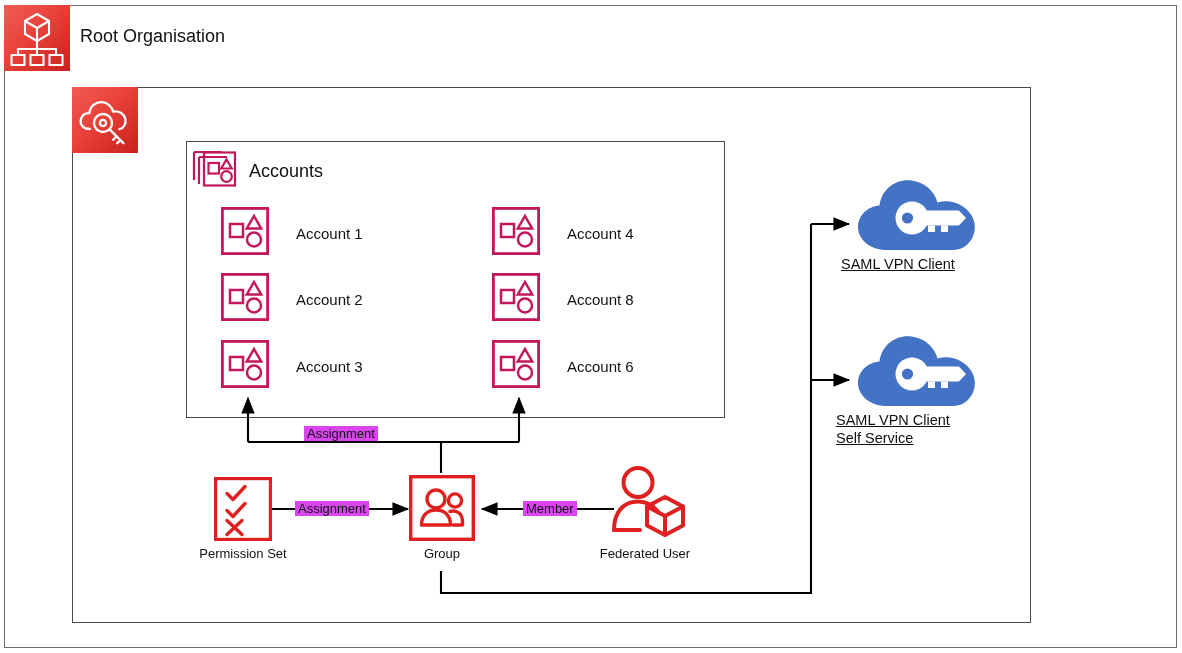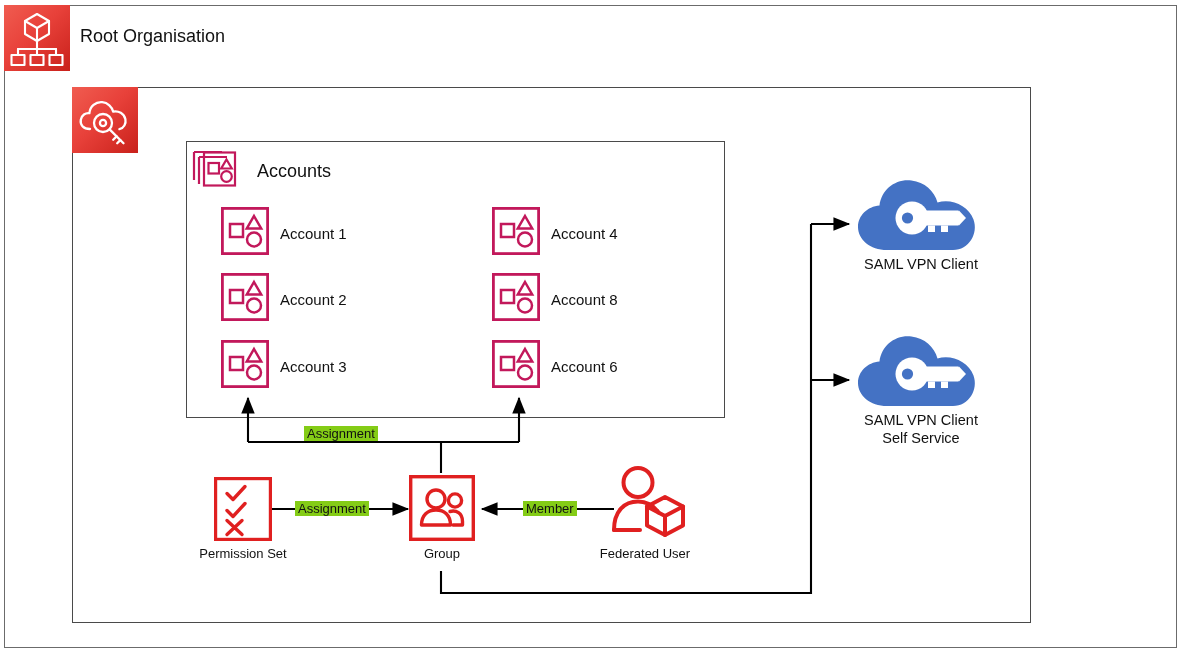--- a/index.html
+++ b/index.html
@@ -32,34 +32,34 @@
     display:block;
   }
   .tile svg{display:block;}
 
   .header-label{
     font-size:18px;color:#111;white-space:nowrap;line-height:1;
   }
 
   
   .acct{display:flex;align-items:center;gap:11px;}
-  .acct-label{font-size:15px;color:#111;white-space:nowrap;}
+  .acct-label{font-size:15px;color:#111;white-space:nowrap;margin-left:16px;}
   .accounts-title{font-size:18px;color:#111;white-space:nowrap;}
 
   
   .node-label{
     font-size:13px;color:#111;text-align:center;white-space:nowrap;
   }
   .cloud-label{
-    font-size:14.5px;color:#111;text-align:center;line-height:18px;
+    font-size:14.5px;color:#111;text-align:left;line-height:18px;text-decoration:underline;
   }
 
   
   .edge-label{
-    font-size:13px;color:#111;background:#84cc16;padding:0 3px;white-space:nowrap;
+    font-size:13px;color:#111;background:#d946ef;padding:0 3px;white-space:nowrap;
   }
   svg.wires{position:absolute;left:0;top:0;width:1182px;height:653px;overflow:visible;pointer-events:none;}
 </style>
 </head>
 <body>
 
 <div id="canvas">
 
   <div class="abs outer-box"></div>
   <div class="abs inner-box"></div>
@@ -96,21 +96,21 @@
         <circle cx="31" cy="36" r="9"></circle>
         <circle cx="31" cy="36" r="3.1"></circle>
 
         <path d="M37.6 42.4 L51.5 56.3"></path>
         <path d="M44.6 49.4 L41.2 52.8"></path>
         <path d="M48.3 53.1 L45.2 56.2"></path>
       </g>
     </svg>
   </div>
 
-  <div class="abs" style="left:192px;top:148px;display:flex;align-items:center;gap:19px;">
+  <div class="abs" style="left:192px;top:148px;display:flex;align-items:center;gap:11px;">
     <span>
       <svg width="46" height="40" viewBox="0 0 46 40">
         <g fill="none" stroke="#C2185B" stroke-width="2.2">
           <path d="M2 3 L2 31 M2 3 L30 3"></path>
           <path d="M7 8 L7 35 M7 8 L35 8"></path>
           <rect x="12" y="3.5" width="31" height="33"></rect>
         </g>
         <g fill="none" stroke="#C2185B" stroke-width="2.2">
           <rect x="16.5" y="14" width="10.5" height="10.5"></rect>
           <path d="M34.5 10.5 L39.8 19.5 L29.2 19.5 Z"></path>

